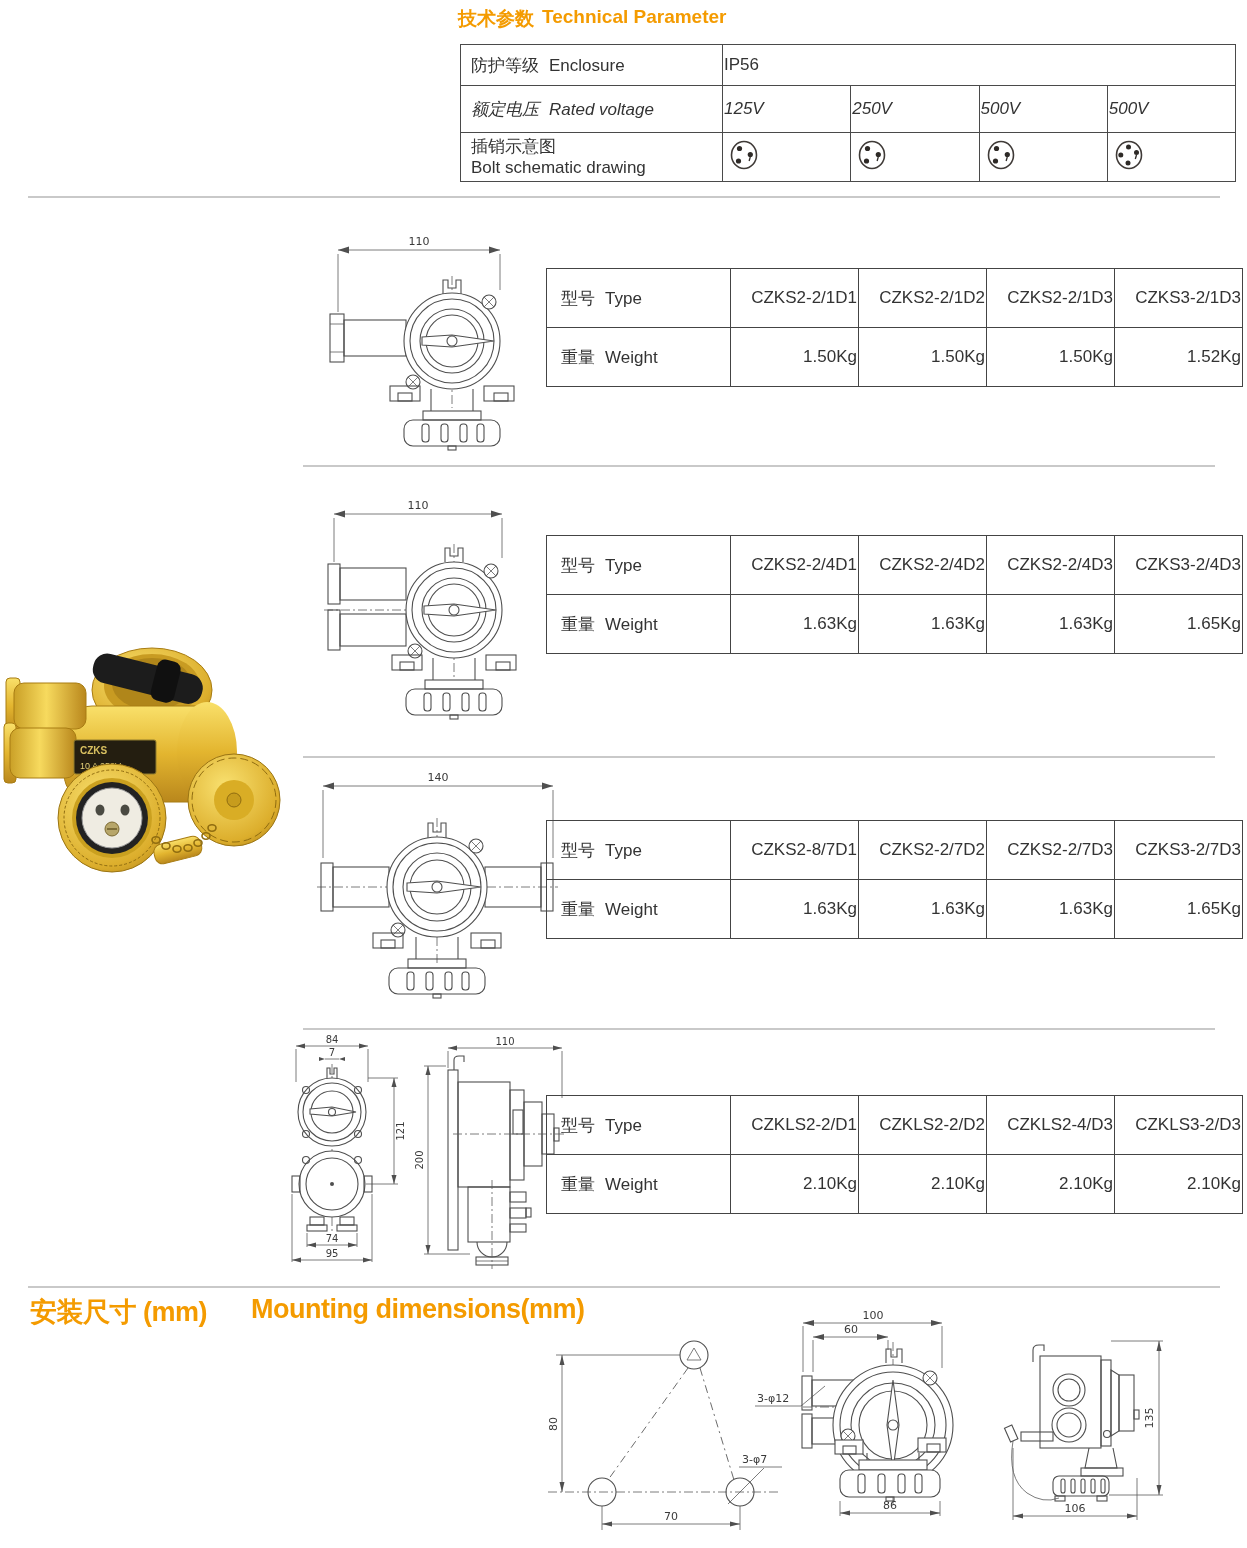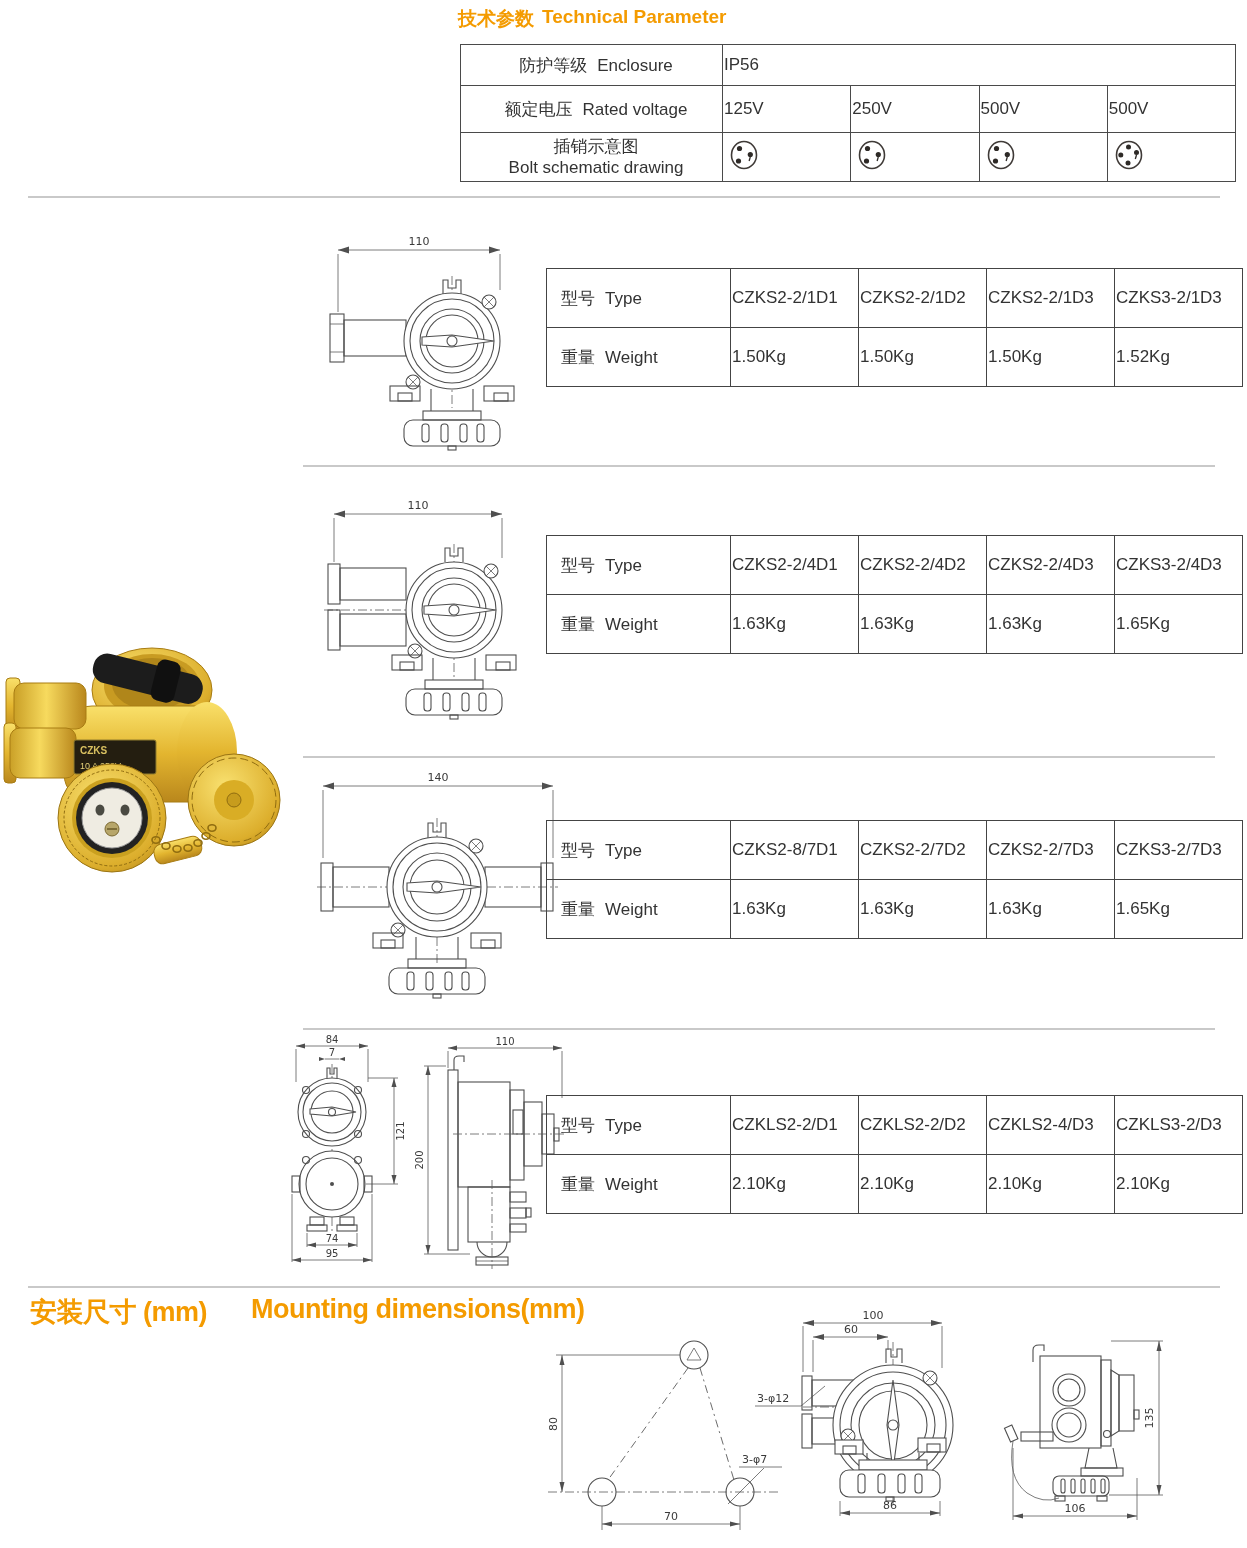--- a/index.html
+++ b/index.html
@@ -7,30 +7,30 @@
         font-family:"Liberation Sans",sans-serif;color:#333;padding-left:23px;}
   
   .tech-header{position:absolute;left:458px;top:6px;font-weight:bold;font-size:19px;color:#F49B00;
                display:flex;gap:8px;letter-spacing:0px;}
   .mount-header{position:absolute;left:30px;top:1294px;font-weight:bold;font-size:27px;color:#F49B00;
                 display:flex;gap:44px;letter-spacing:-0.5px;}
   
   table{border-collapse:collapse;table-layout:fixed;}
   .param-table{position:absolute;left:460px;top:44px;width:776px;}
   .param-table td{border:1.8px solid #4a4a4a;font-size:17px;color:#333;vertical-align:middle;}
-  .param-table td.lbl{width:250px;text-align:center;padding-left:10px;margin-left:44px;}
+  .param-table td.lbl{width:250px;text-align:left;padding-left:10px;margin-left:44px;}
   .param-table td.val{}
   .param-table tr.r1 td{height:38px;}
-  .param-table tr.r2 td{height:44px;}
+  .param-table tr.r2 td{height:44px;font-style:italic;}
   .param-table tr.r3 td{height:46px;}
   .lbl .zh{margin-right:10px;}
   .two-line span{display:block;line-height:21px;}
   
   .spec-table{position:absolute;left:546px;width:697px;}
-  .spec-table td{border:1.9px solid #444;height:56px;text-align:left;font-size:17px;color:#333;}
+  .spec-table td{border:1.9px solid #444;height:56px;text-align:right;font-size:17px;color:#333;}
   .spec-table td.lbl{width:168px;text-align:left;padding-left:14px;}
   .spec-table .zh{}
   
   .divider{position:absolute;height:2px;background:#c9c9c9;}
   
   svg{position:absolute;overflow:visible;}
   .ln{stroke:#4f4f4f;stroke-width:1.1;fill:none;}
   .w{stroke:#4f4f4f;stroke-width:1.1;fill:#fff;}
   .thin{stroke:#5a5a5a;stroke-width:0.8;fill:none;}
   .cl{stroke:#5a5a5a;stroke-width:0.8;fill:none;stroke-dasharray:9 3 2 3;}

